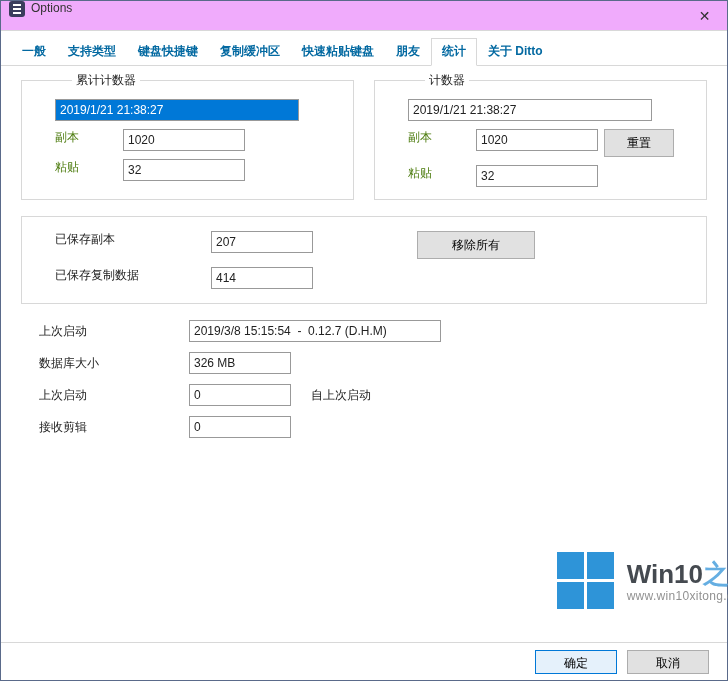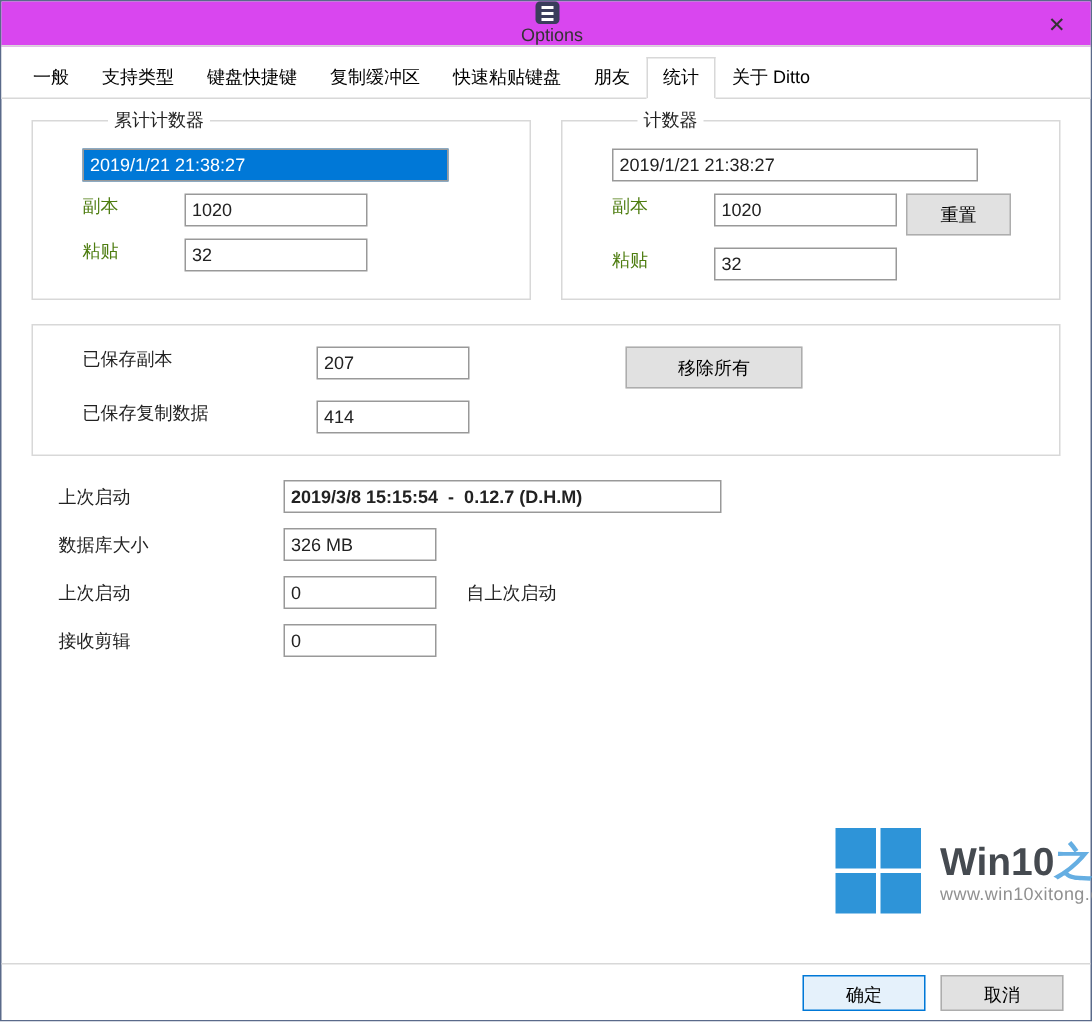--- a/index.html
+++ b/index.html
@@ -19,27 +19,26 @@
     .window {
       width: 728px;
       height: 681px;
       border: 1px solid #5a6a8a;
       background: #fff;
       display: flex;
       flex-direction: column;
     }
     .titlebar {
       height: 30px;
-      background: #d946ef;
+      background: #f0abfc;
       border-bottom: 1px solid #d8d8d8;
       display: flex;
-      align-items: center;
+      align-items: flex-start;
       padding: 0 0 0 8px;
       position: relative;
-      flex-direction: column;
     }
     .titlebar-icon {
       width: 16px;
       height: 16px;
       background: #3a3d5c;
       border-radius: 3px;
       margin-right: 6px;
       position: relative;
     }
     .titlebar-icon::before,
@@ -75,25 +74,26 @@
     .tabs {
       display: flex;
       padding: 6px 10px 0 10px;
       background: #fff;
       border-bottom: 1px solid #d8d8d8;
     }
     .tab {
       padding: 4px 10px 5px 10px;
       border: 1px solid transparent;
       border-bottom: none;
-      color: #000000;
+      color: #0369a1;
       font-size: 12px;
       position: relative;
       top: 1px;
       cursor: pointer;
+      font-weight: bold;
     }
     .tab.active {
       border: 1px solid #d8d8d8;
       border-bottom: 1px solid #fff;
       background: #fff;
     }
     .content {
       flex: 1;
       padding: 14px 20px 0 20px;
       position: relative;
@@ -149,21 +149,21 @@
     }
     input.text-field.selected {
       background: #0078d7;
       color: #fff;
     }
     .date-field-full { width: 244px; }
     .date-field-right { width: 244px; }
     .num-field { width: 122px; }
     .num-field-mid { width: 102px; }
     .mid-field { width: 102px; }
-    .long-field { width: 292px; font-weight: bold; }
+    .long-field { width: 252px; }
     .btn {
       border: 1px solid #adadad;
       background: #e1e1e1;
       padding: 3px 22px;
       font-size: 12px;
       font-family: inherit;
       cursor: pointer;
       height: 28px;
     }
     .lower-section {

